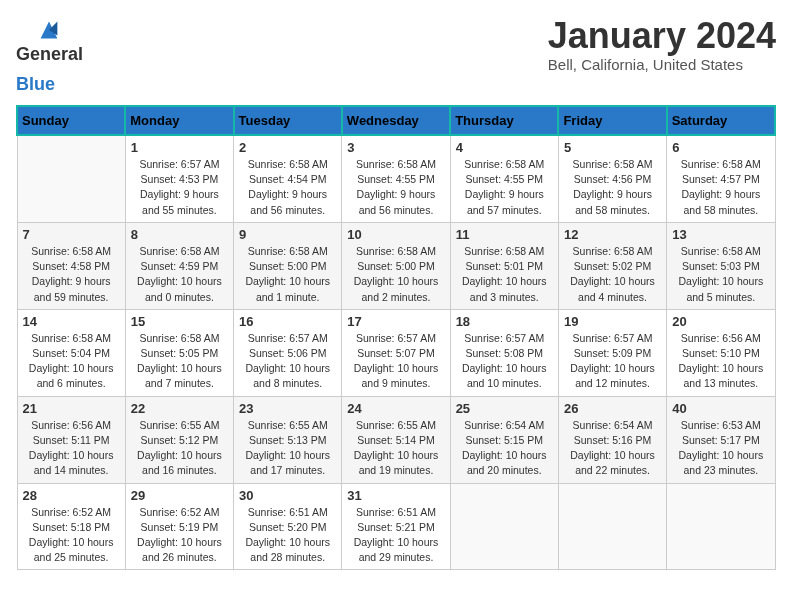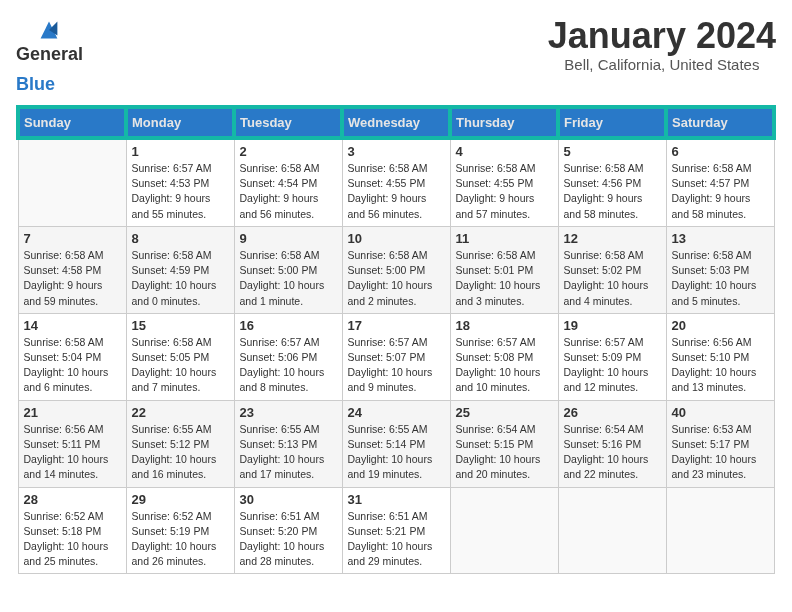--- a/index.html
+++ b/index.html
@@ -20,46 +20,46 @@
       display: flex;
       align-items: center;
       flex-direction: column;
     }
     .logo-icon {
       width: 28px;
       height: 28px;
       margin-right: 2px;
     }
     .title-block {
-      text-align: center;
+      text-align: left;
     }
     .title-block h1 {
       font-size: 36px;
       font-weight: bold;
       color: #333;
       line-height: 1.1;
     }
     .title-block h2 {
       font-size: 15px;
       color: #555;
       font-weight: normal;
     }
     table {
       width: 100%;
       border-collapse: collapse;
       font-size: 11px;
     }
     thead tr th {
       background-color: #2979c8;
-      color: #e5e5e5;
+      color: #000000;
       padding: 6px 4px;
       text-align: left;
       font-size: 13px;
       font-weight: bold;
-      border: 4px solid #14b8a6;
+      border: 2px solid #14b8a6;
     }
     tbody tr td {
       border: 1px solid #ccc;
       padding: 4px 5px;
       vertical-align: top;
       color: #333;
       min-height: 80px;
     }
     tbody tr:nth-child(even) td {
       background-color: #f5f5f5;
@@ -70,20 +70,21 @@
     .day-number {
       font-weight: bold;
       font-size: 13px;
       margin-bottom: 2px;
       display: block;
     }
     .day-info {
       font-size: 10.5px;
       color: #333;
       line-height: 1.45;
+      text-align: center;
     }
     .empty-cell {
       background-color: #f9f9f9 !important;
     }
   </style>
 </head>
 <body>
 
 <div class="header">
   <div class="logo">

